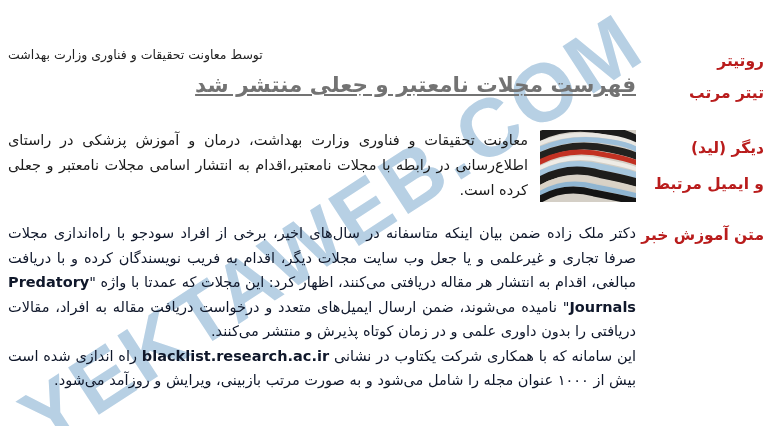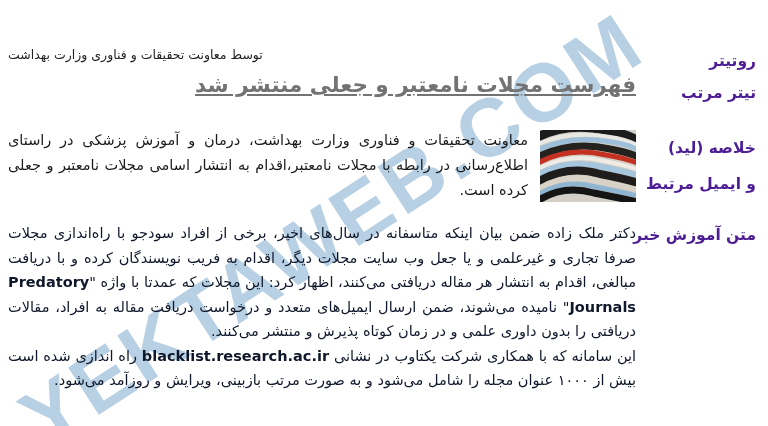--- a/index.html
+++ b/index.html
@@ -8,22 +8,22 @@
     overflow:hidden; font-family:"DejaVu Sans", sans-serif; direction:rtl;
   }
   .watermark {
     position:absolute; left:332px; top:230px;
     transform:translate(-50%,-50%) rotate(-33deg);
     font-family:"Liberation Sans", sans-serif; font-weight:bold;
     font-size:82px; letter-spacing:4px; color:#b7d0e4;
     white-space:nowrap; z-index:0; direction:ltr; user-select:none;
   }
   .rail-label {
-    position:absolute; right:12px; z-index:2; white-space:nowrap;
-    color:#4c1d95; font-weight:bold; font-size:15.5px; 
+    position:absolute; right:4px; z-index:2; white-space:nowrap;
+    color:#b91c1c; font-weight:bold; font-size:15.5px; 
   }
   .content { position:absolute; top:46px; right:132px; left:8px; z-index:1; }
   .kicker {
     font-size:12.5px; line-height:18px; color:#222; text-align:left; margin:0 0 6px;
   }
   .headline {
     font-size:21.5px; line-height:30px; font-weight:bold; color:#737373;
     text-align:right; margin:0 0 28px;text-decoration:underline;
   }
   .lead-wrap { position:relative; }
@@ -43,21 +43,21 @@
 </head>
 <body>
 
 <div class="page">
 
   <div class="watermark">YEKTAWEB.COM</div>
 
   <div>
     <div class="rail-label" style="top:52px">روتیتر</div>
     <div class="rail-label" style="top:84px">تیتر مرتب</div>
-    <div class="rail-label" style="top:139px">خلاصه (لید)</div>
+    <div class="rail-label" style="top:139px">دیگر (لید)</div>
     <div class="rail-label" style="top:175px">و ایمیل مرتبط</div>
     <div class="rail-label" style="top:226px">متن آموزش خبر</div>
   </div>
 
   <div class="content">
 
     <div class="kicker">توسط معاونت تحقیقات و فناوری وزارت بهداشت</div>
 
     <h1 class="headline">فهرست مجلات نامعتبر و جعلی منتشر شد</h1>
 

